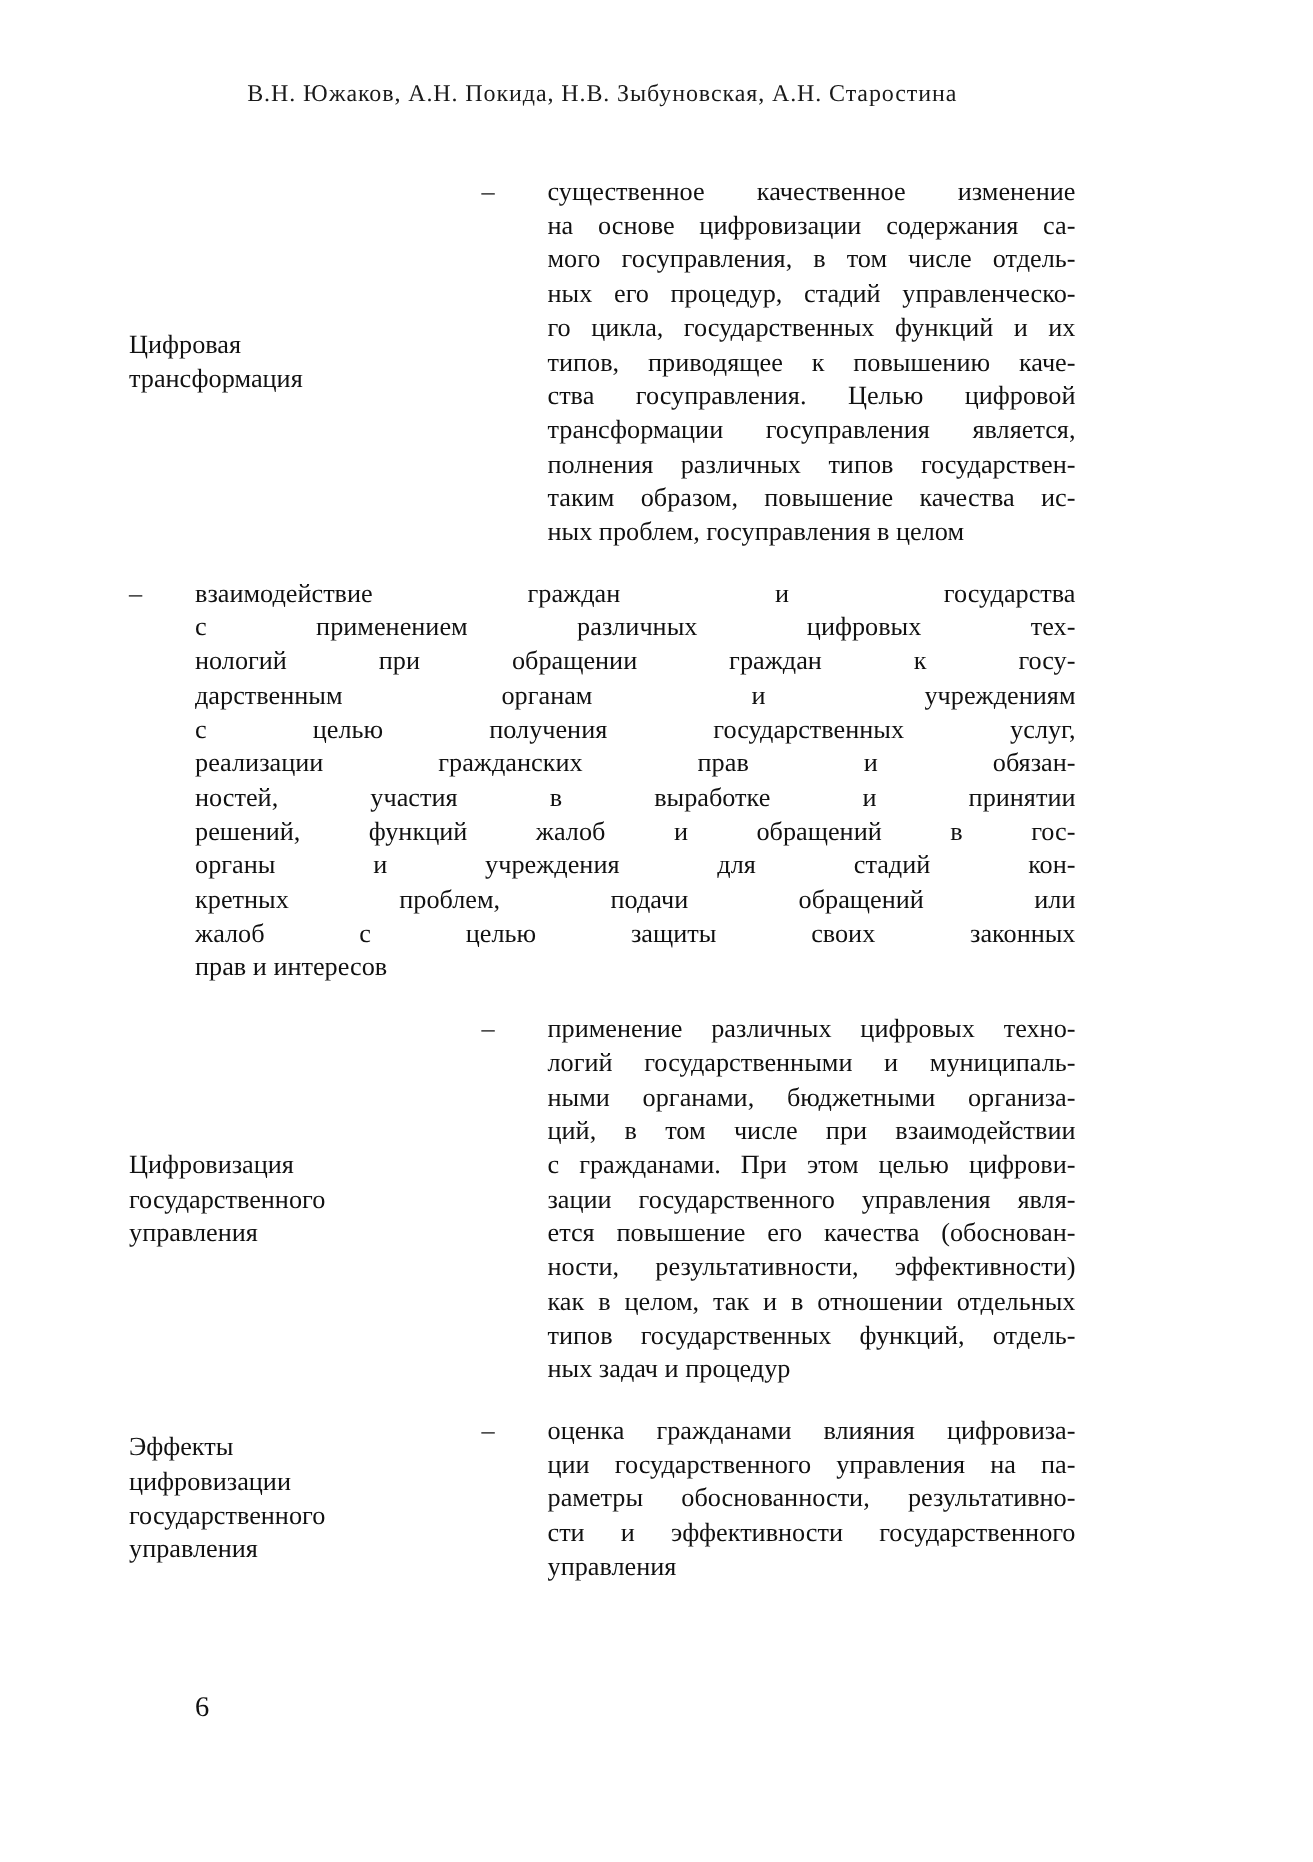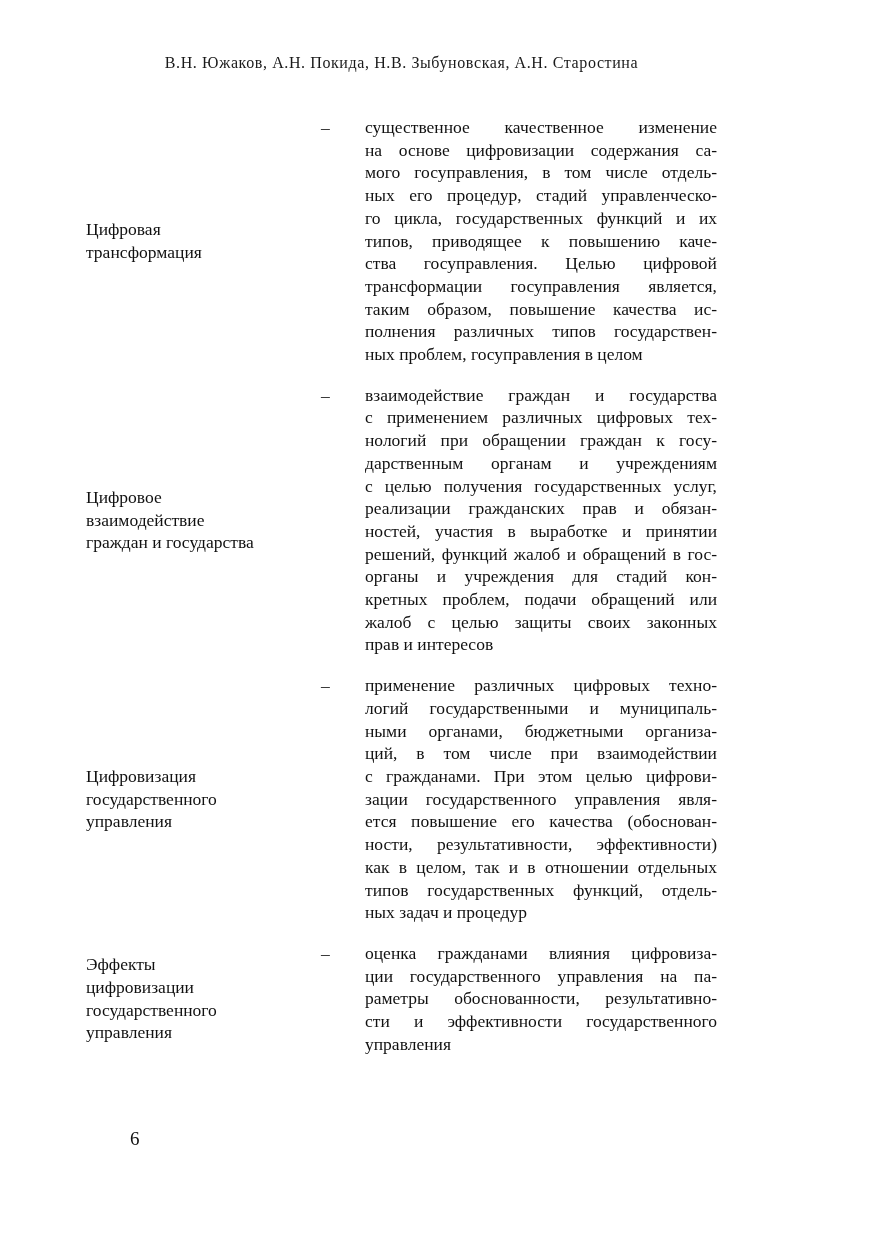--- a/index.html
+++ b/index.html
@@ -89,33 +89,28 @@
       <span class="dash">–</span>
       <div class="def-lines">
           <div class="line">существенное качественное изменение</div>
           <div class="line">на основе цифровизации содержания са-</div>
           <div class="line">мого госуправления, в том числе отдель-</div>
           <div class="line">ных его процедур, стадий управленческо-</div>
           <div class="line">го цикла, государственных функций и их</div>
           <div class="line">типов, приводящее к повышению каче-</div>
           <div class="line">ства госуправления. Целью цифровой</div>
           <div class="line">трансформации госуправления является,</div>
+          <div class="line">полнения различных типов государствен-</div>
           <div class="line">таким образом, повышение качества ис-</div>
-          <div class="line">полнения различных типов государствен-</div>
           <div class="line last">ных проблем, госуправления в целом</div>
         </div>
     </div>
   </div>
 
   <div class="entry">
-    <div class="term">
-        <div class="line">Цифровое</div>
-        <div class="line">взаимодействие</div>
-        <div class="line last">граждан и государства</div>
-      </div>
     <div class="definition">
       <span class="dash">–</span>
       <div class="def-lines">
           <div class="line">взаимодействие граждан и государства</div>
           <div class="line">с применением различных цифровых тех-</div>
           <div class="line">нологий при обращении граждан к госу-</div>
           <div class="line">дарственным органам и учреждениям</div>
           <div class="line">с целью получения государственных услуг,</div>
           <div class="line">реализации гражданских прав и обязан-</div>
           <div class="line">ностей, участия в выработке и принятии</div>

